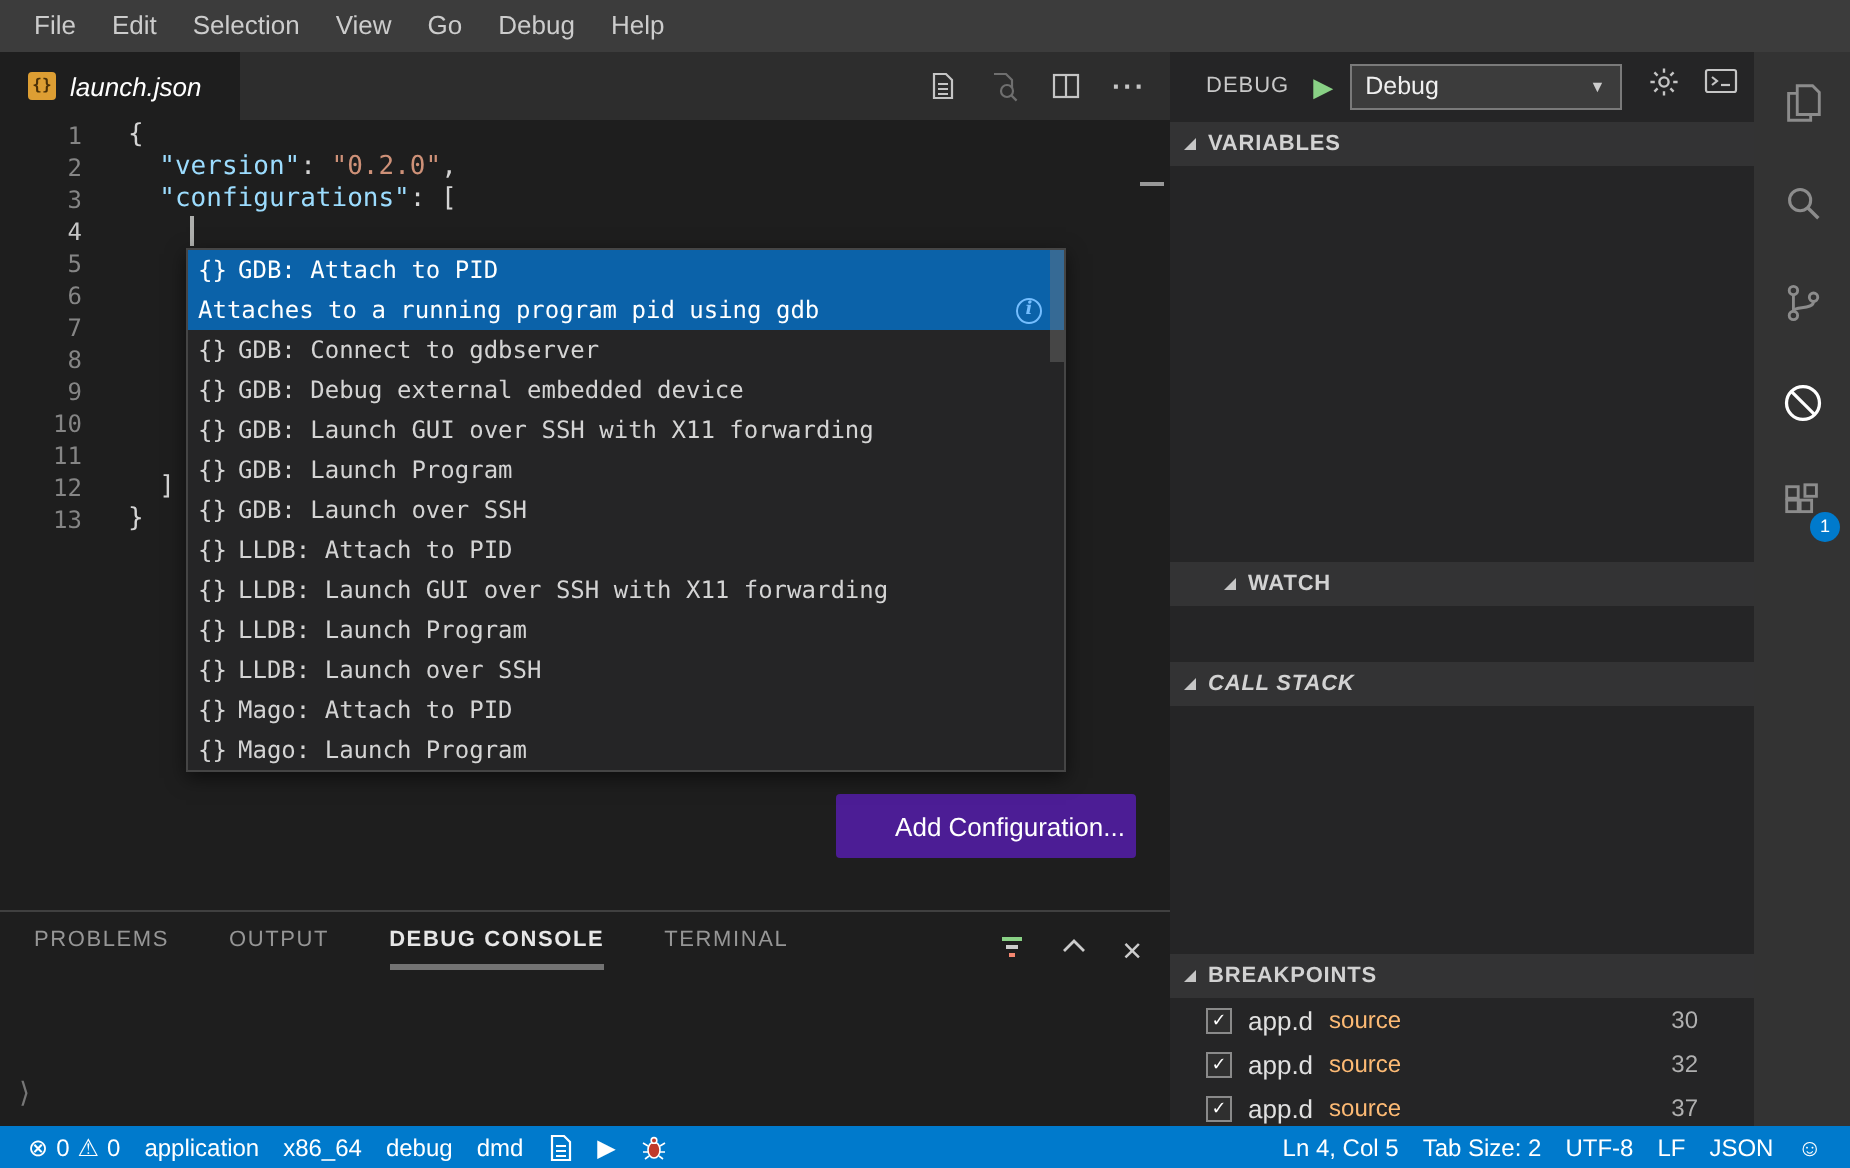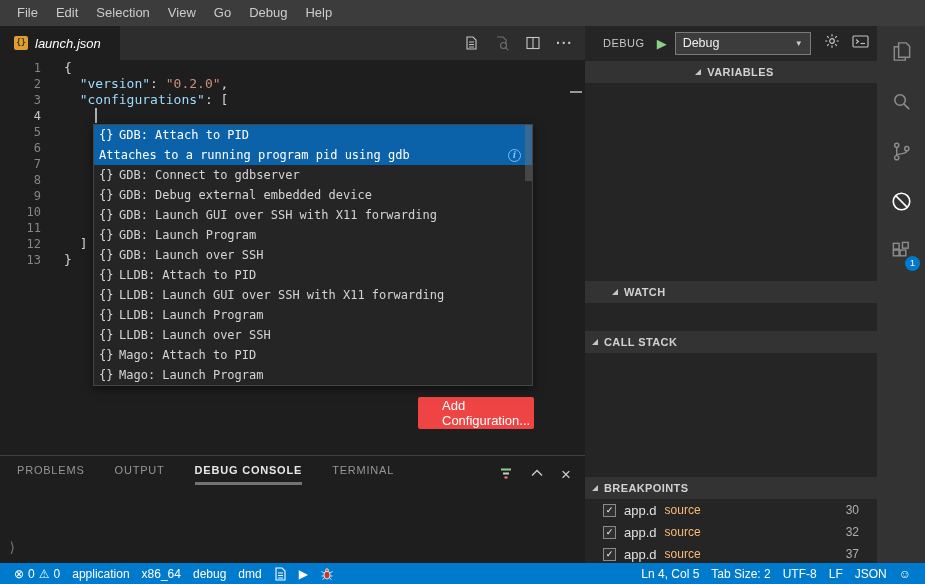--- a/index.html
+++ b/index.html
@@ -35,21 +35,21 @@
   .sg-row { height:20px; display:flex; align-items:center; padding:0 5px; color:#d4d4d4; white-space:nowrap; overflow:hidden; }
   .sg-row.sel { background:#0b62a9; color:#ffffff; }
   .sg-icon { width:20px; flex:none; color:#d8d8d8; }
   .sg-row.sel .sg-icon { color:#ffffff; }
   .sg-detail { color:#e8f1f8; }
   .sg-detail-text { flex:1; }
   .info-icon { width:13px; height:13px; flex:none; border:1px solid #75beff; border-radius:50%; color:#75beff; font:italic bold 9px/11px "DejaVu Serif",serif; text-align:center; margin-right:6px; }
   .sg-scroll { position:absolute; right:0; top:0; width:7px; height:56px; background:rgba(121,121,121,.4); }
 
   
-  .add-btn { position:absolute; left:418px; top:397px; width:116px; height:32px; background:#ef4444; color:#ffffff; font-size:13px; display:flex; align-items:center; justify-content:center; border-radius:2px; z-index:5; cursor:pointer;padding-left:24px; }
+  .add-btn { position:absolute; left:418px; top:397px; width:150px; height:32px; background:#4c1d95; color:#ffffff; font-size:13px; display:flex; align-items:center; justify-content:center; border-radius:2px; z-index:5; cursor:pointer;padding-left:24px; }
 
   
   .panel { position:absolute; top:455px; left:0; width:585px; height:108px; background:#1e1e1e; border-top:1px solid rgba(128,128,128,.35); }
   .panel-tabs { display:flex; padding-left:17px; padding-top:8px; }
   .ptab { margin-right:30px; font-size:11px; letter-spacing:.8px; color:#969696; padding-bottom:6px; cursor:pointer; }
   .ptab.active { color:#e7e7e7; border-bottom:3px solid #737373;font-weight:bold; }
   .panel-actions { position:absolute; right:14px; top:9px; display:flex; align-items:center; gap:16px; }
   .close-x { color:#cccccc; font-size:17px; line-height:14px; }
   .panel-prompt { position:absolute; left:8px; bottom:8px; color:#767676; font-family:"DejaVu Sans Mono",monospace; font-size:14px; }
 
@@ -60,28 +60,28 @@
   .play-icon { color:#89d185; font-size:13px; margin-left:12px; cursor:pointer; }
   .cfg-select { margin-left:8px; width:136px; height:23px; background:#3c3c3c; border:1px solid #7a7a7a; display:flex; align-items:center; padding:0 7px; cursor:pointer; }
   .cfg-value { font-size:12.5px; color:#f0f0f0; }
   .cfg-caret { margin-left:auto; font-size:8px; color:#cccccc; }
   .gear-btn { margin-left:13px; cursor:pointer; }
   .console-btn { margin-left:12px; cursor:pointer; }
 
   .section-header { position:absolute; left:0; right:0; height:22px; background:#333334; display:flex; align-items:center; padding-left:7px; gap:6px; cursor:pointer; }
   .twisty { width:0; height:0; border-left:6px solid transparent; border-bottom:6px solid #c5c5c5; }
   .sh-label { font-size:11px; font-weight:bold; letter-spacing:.4px; color:#d2d2d2; }
-  .sh-vars  { top:35px;justify-content:center; }  .sh-watch { top:255px;padding-left:27px; }  .sh-stack { top:305px; }  .sh-bp { top:451px; }
+  .sh-vars  { top:35px; }  .sh-watch { top:255px;padding-left:27px; }  .sh-stack { top:305px;font-style:italic; }  .sh-bp { top:451px; }
 
   .bp-list { position:absolute; top:473px; left:0; right:0; }
   .bp-row { height:22px; display:flex; align-items:center; padding-left:18px; gap:8px; cursor:pointer; }
   .bp-check { width:13px; height:13px; background:#2f2f2f; border:1px solid #8a8a8a; color:#ffffff; font-size:9px; line-height:11px; text-align:center; flex:none; }
   .bp-file { font-size:13px; color:#e0e0e0; }
   .bp-kind { font-size:12px; color:#fdba74; }
-  .bp-line { margin-left:auto; margin-right:18px; font-size:12px; color:#b0b0b0; }
+  .bp-line { margin-left:auto; margin-right:28px; font-size:12px; color:#b0b0b0; }
 
   
   .activitybar { position:absolute; left:877px; top:26px; width:48px; height:537px; background:#333333; }
   .ab-item { height:50px; display:flex; align-items:center; justify-content:center; color:#8c8c8c; cursor:pointer; position:relative; }
   .ab-item.active { color:#ffffff; }
   .ab-badge { position:absolute; right:5px; bottom:5px; width:15px; height:15px; border-radius:50%; background:#007acc; color:#ffffff; font-size:9px; line-height:15px; text-align:center; }
 
   
   .statusbar { position:absolute; top:563px; left:0; width:925px; height:21px; background:#007acc; color:#ffffff; display:flex; justify-content:space-between; align-items:center; font-size:12px; padding:0 8px; z-index:7; }
   .sb-group { display:flex; align-items:center; height:100%; }

